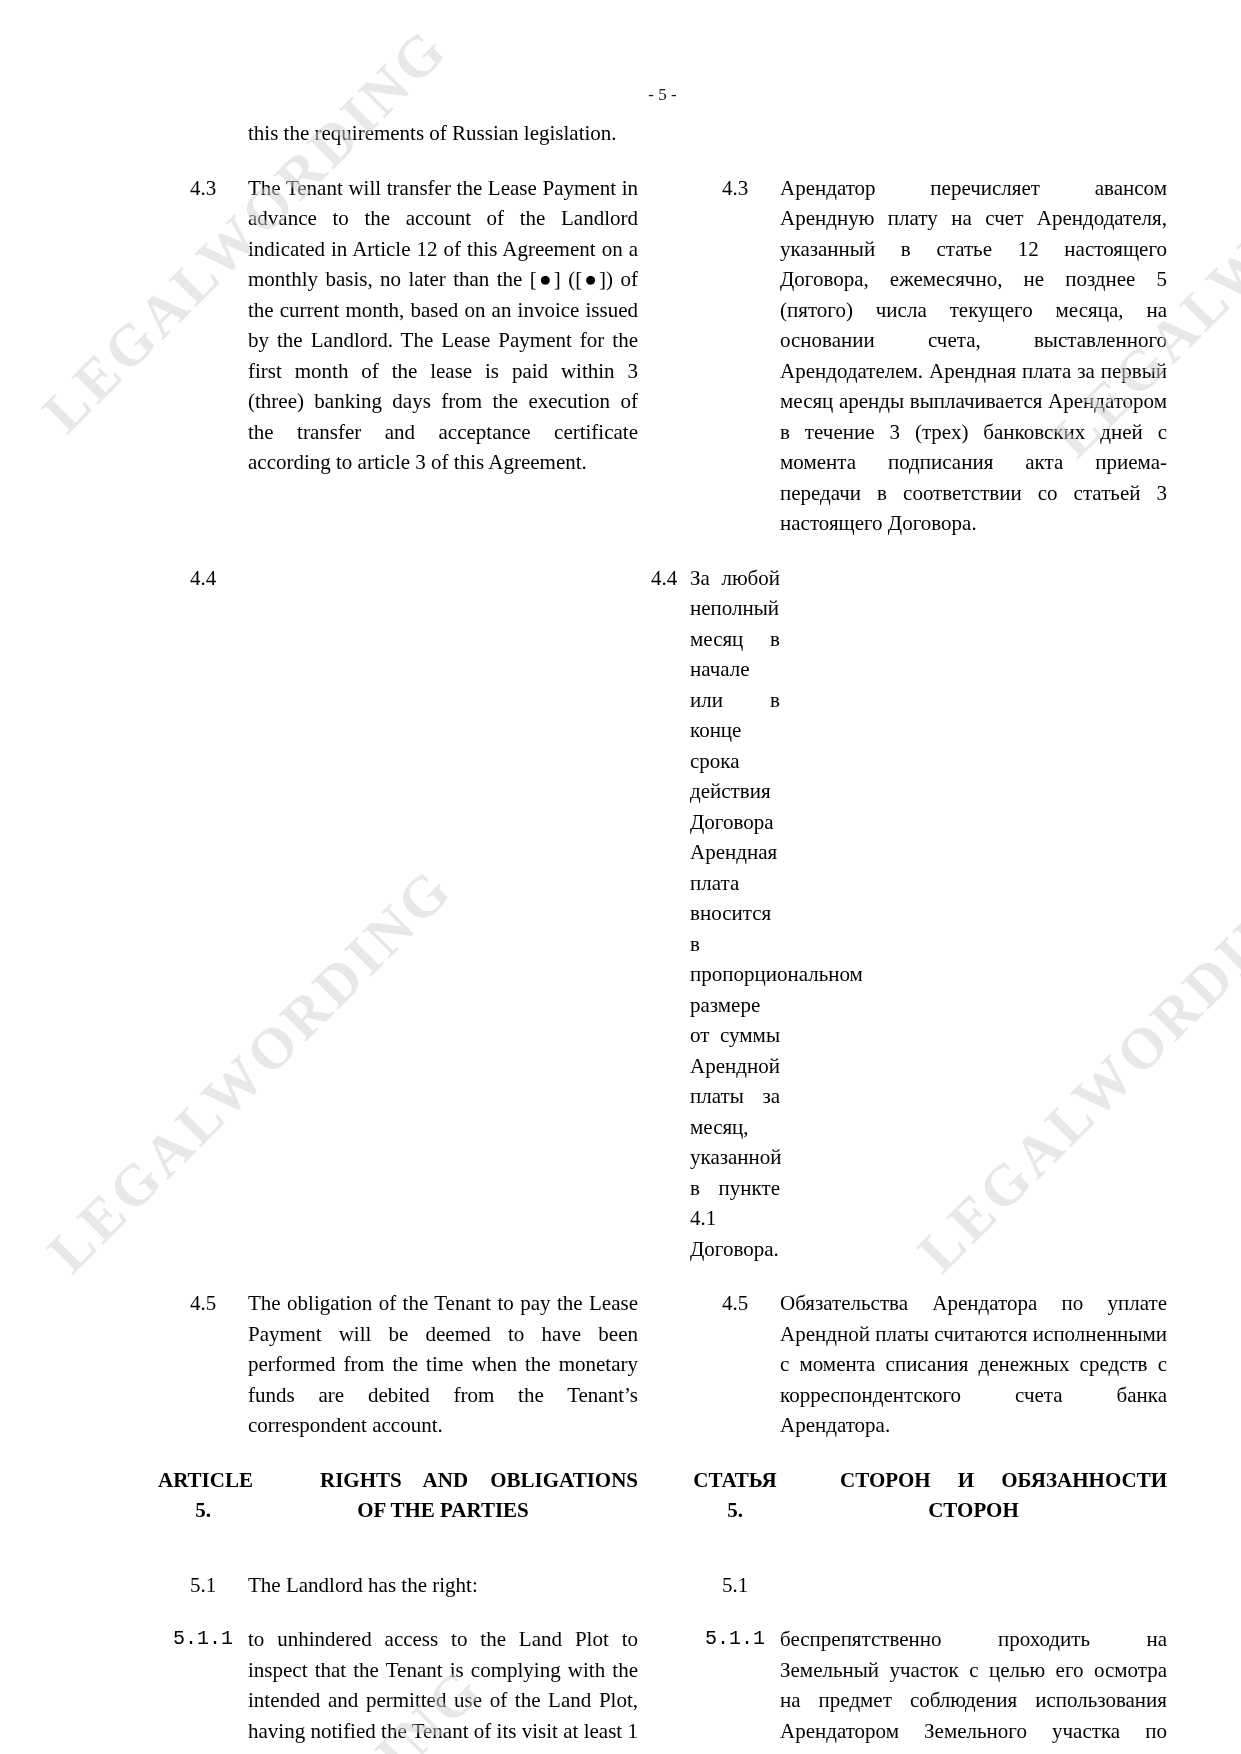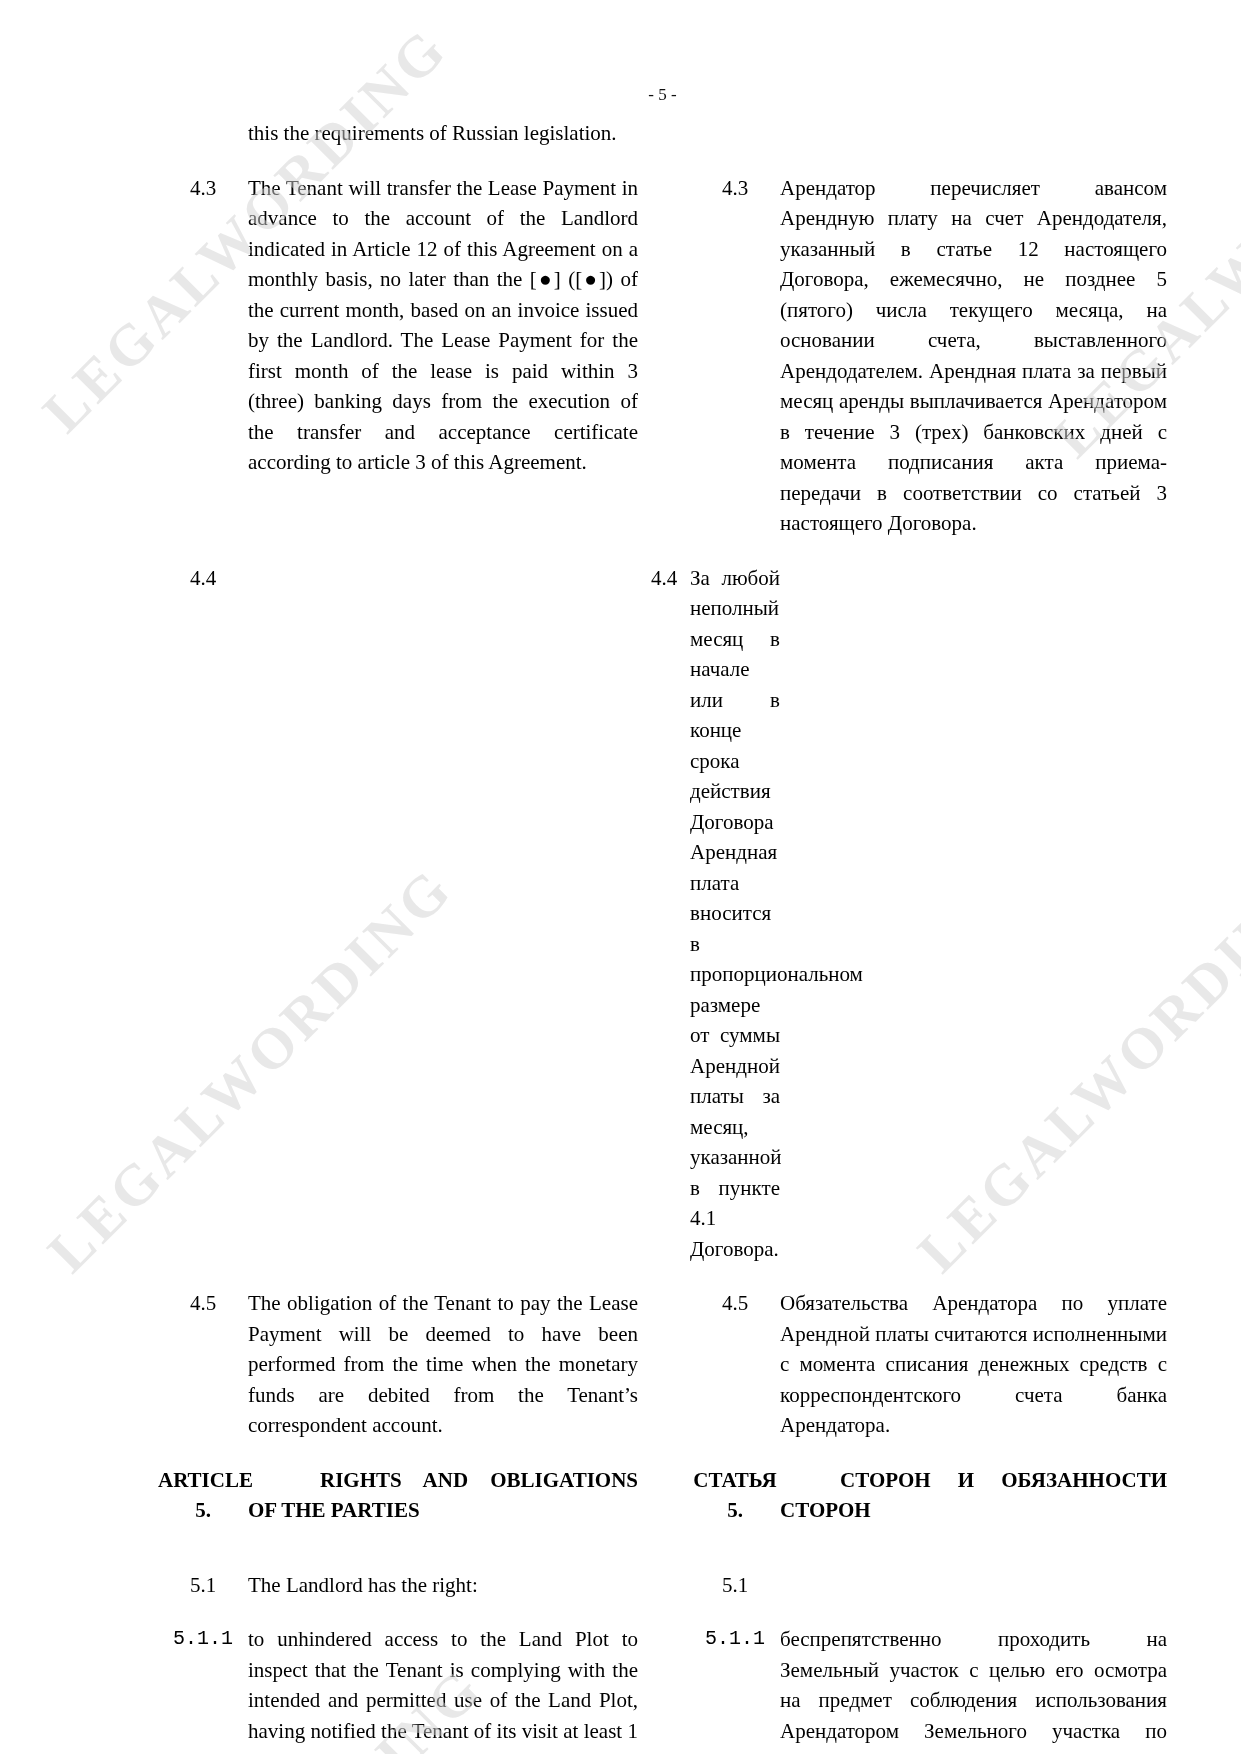--- a/index.html
+++ b/index.html
@@ -37,21 +37,21 @@
     hyphens: none;
   }
   .row.heading { margin-top: 4px; margin-bottom: 44px; }
   .row.heading .cell { font-weight: bold; }
   .headtext .h-line1 {
     text-align: justify;
     text-align-last: justify;
   }
   .headtext.en .h-line1 { margin-left: 72px; }
   .headtext.ru .h-line1 { margin-left: 60px; }
-  .headtext .h-line2 { }
+  .headtext .h-line2 { text-align: center; }
   .wm {
     position: absolute;
     font-family: "Liberation Serif", serif;
     font-weight: bold;
     font-size: 58px;
     letter-spacing: 4px;
     white-space: nowrap;
     color: rgba(210,210,210,0.5);
     transform: translate(-50%,-50%) rotate(-45deg);
     z-index: 5;

